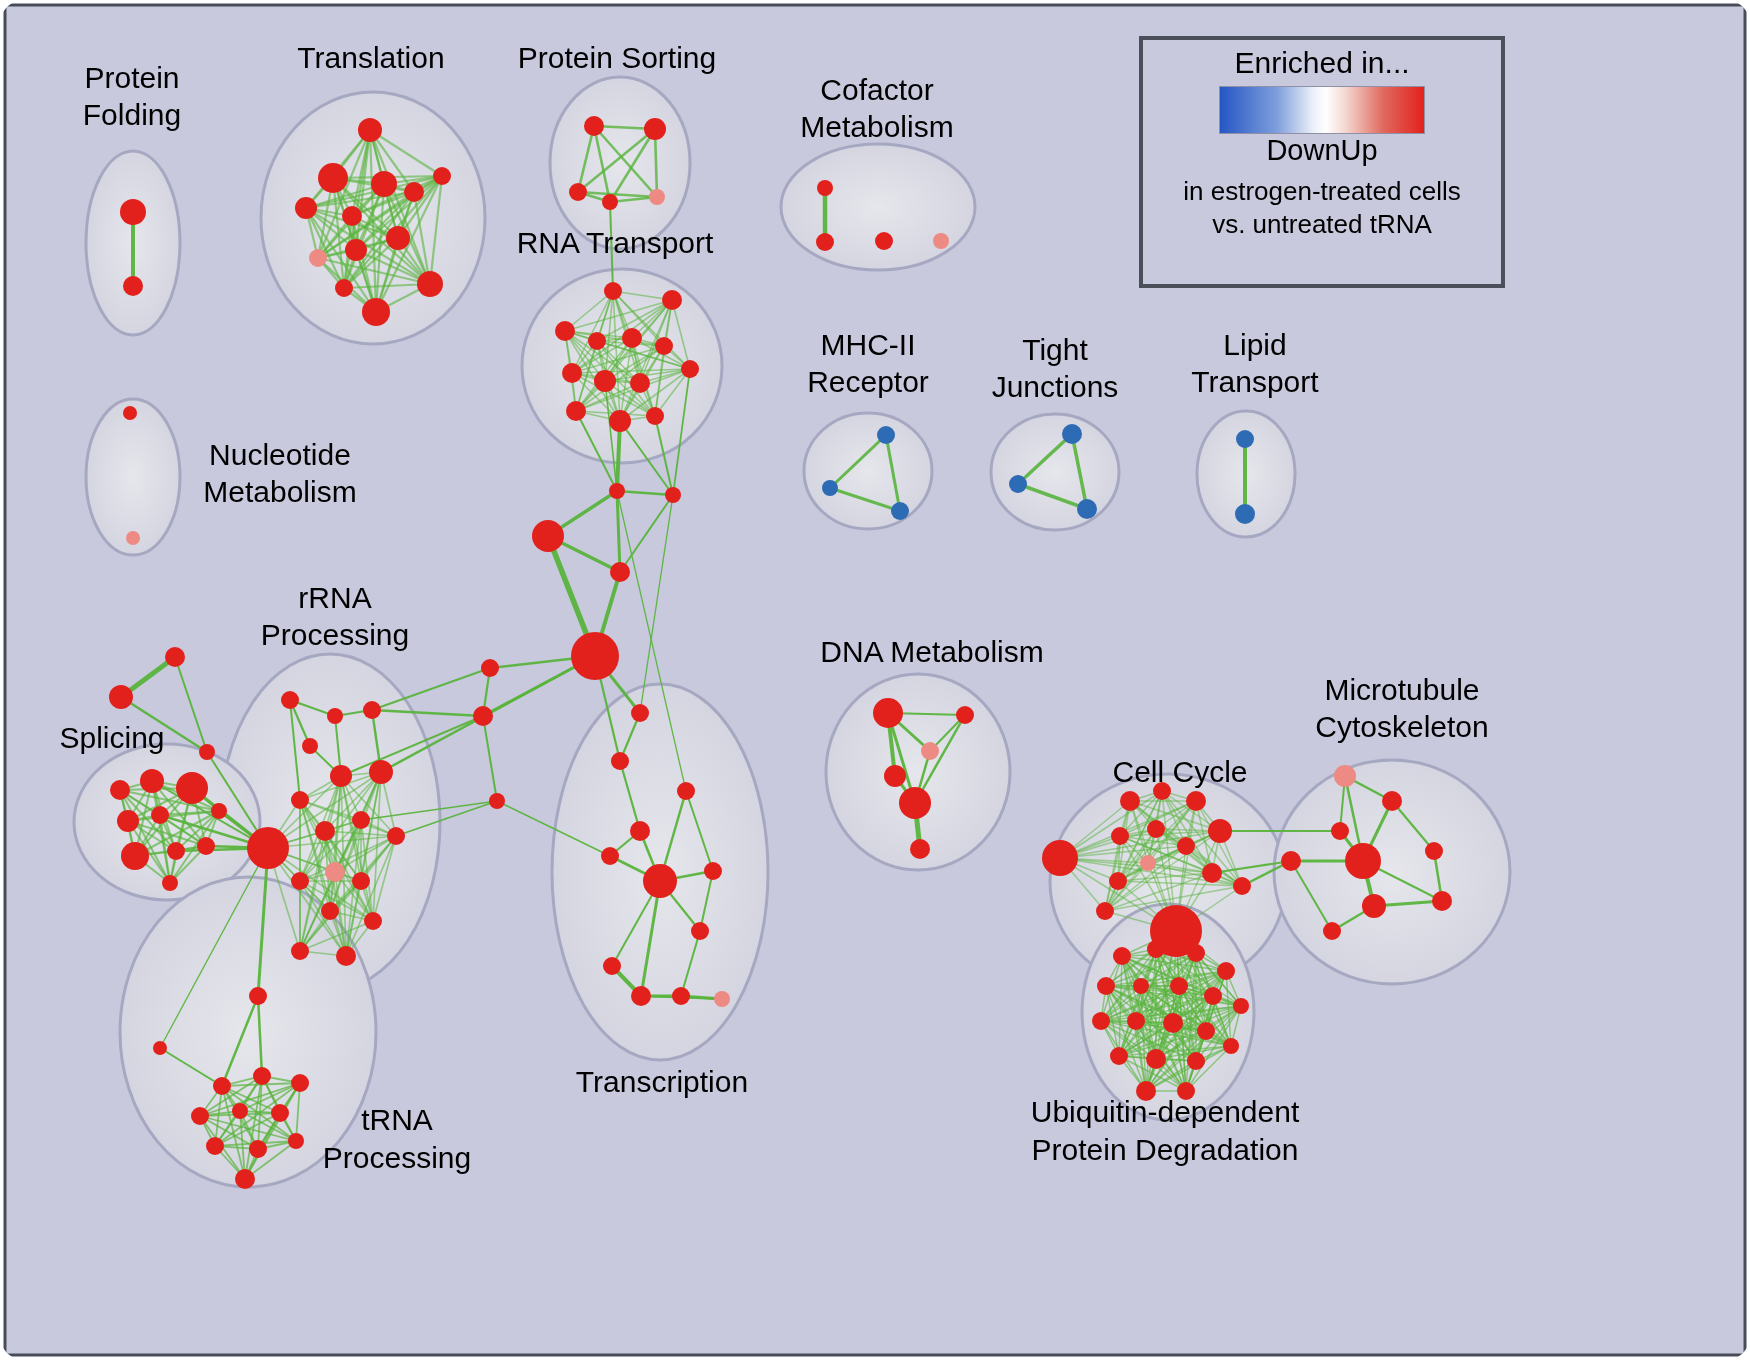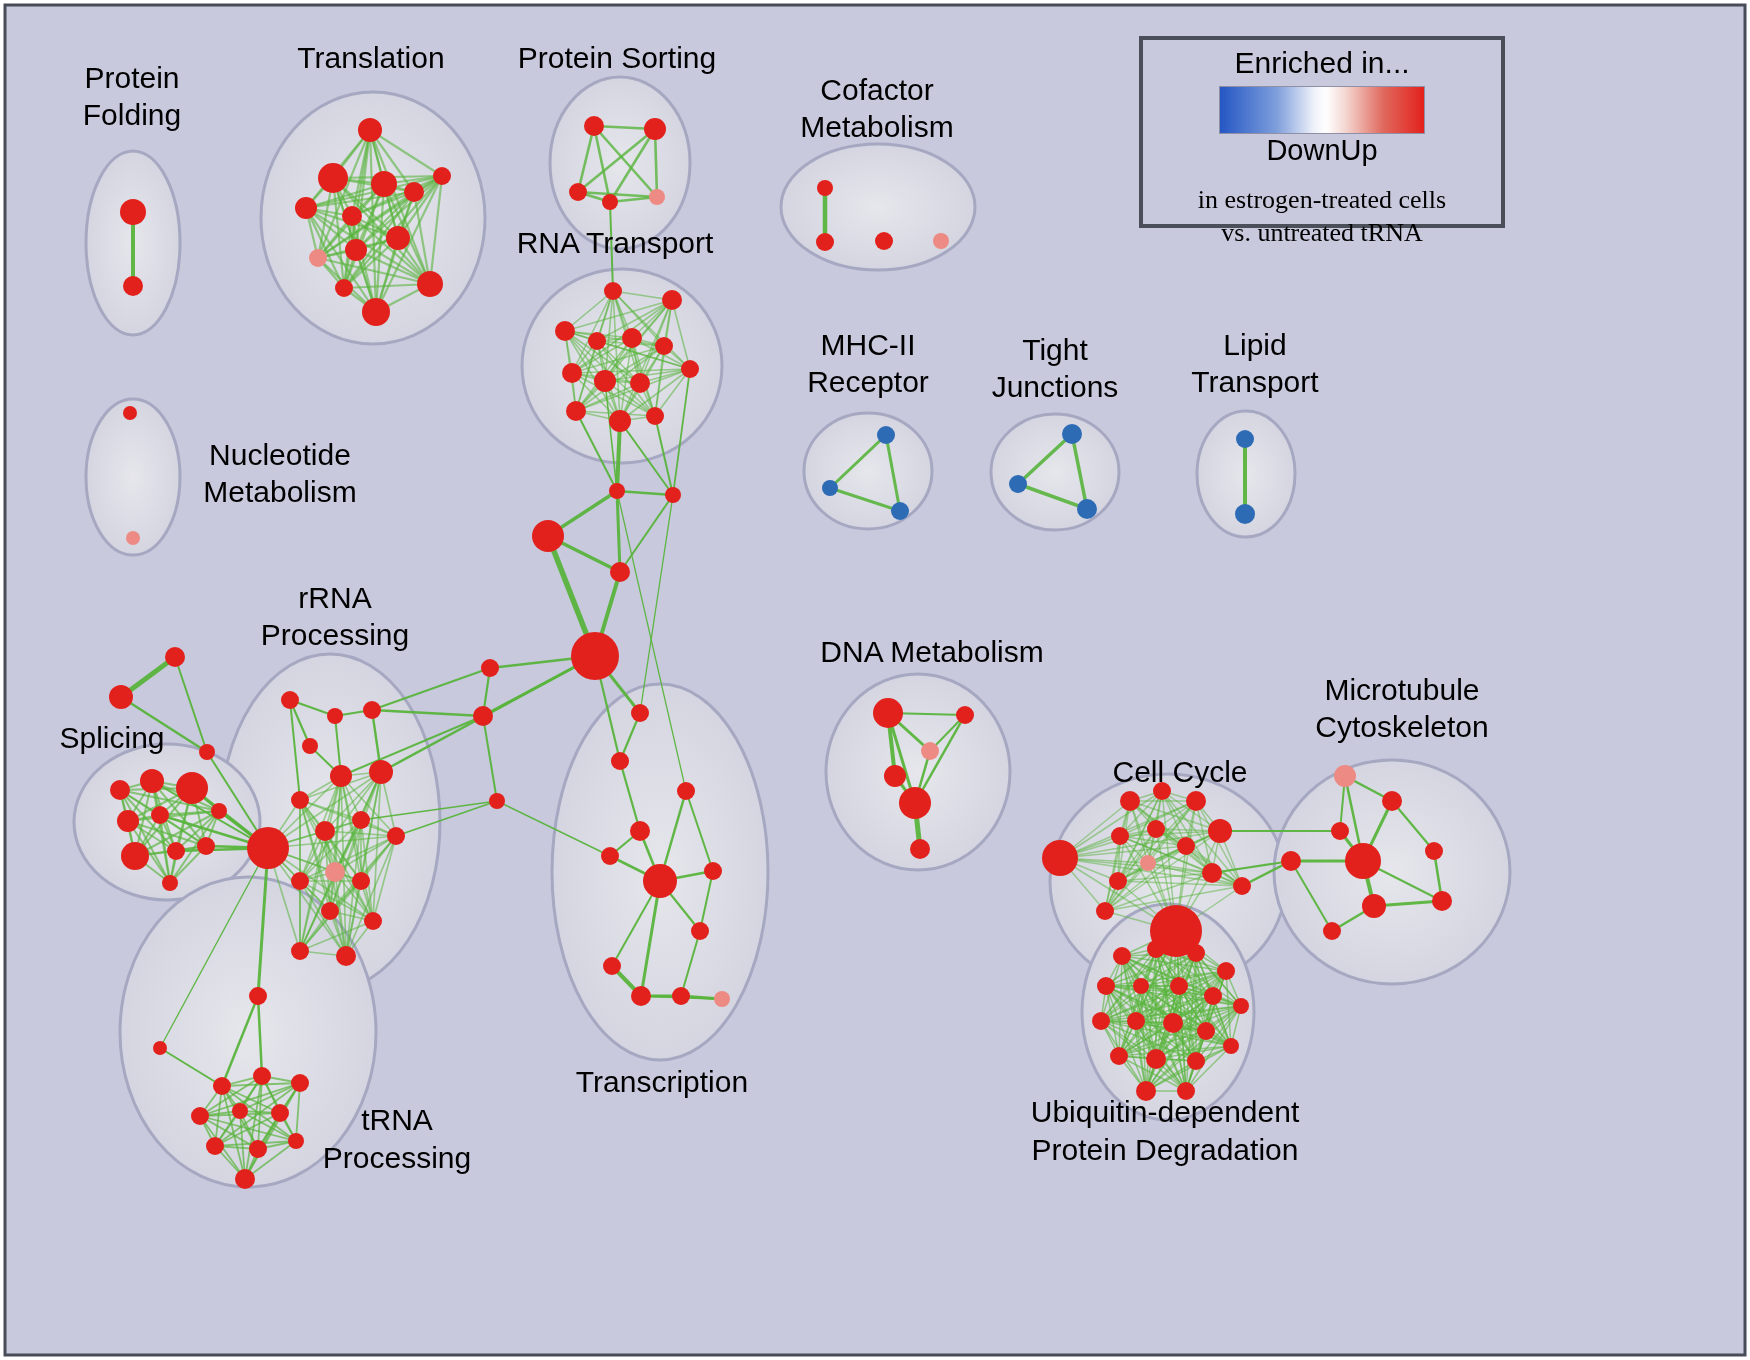--- a/index.html
+++ b/index.html
@@ -1,25 +1,25 @@
 <!DOCTYPE html>
 <html><head>
 <meta charset="utf-8">
 <style>
   html,body{margin:0;padding:0;background:#ffffff;}
-  .stage{position:relative;width:1750px;height:1360px;font-family:"Liberation Sans",sans-serif;overflow:hidden;}
+  .stage{position:relative;width:1750px;height:1360px;font-family:"Liberation Sans",sans-serif;overflow:hidden;border-radius:24px;}
   #net{position:absolute;left:0;top:0;}
   .cluster-ellipse{fill:url(#eg);stroke:#a6a8c2;stroke-width:3;}
   .cluster-label{font-size:30px;fill:#000;text-anchor:middle;font-weight:500;}
   .node{stroke:none;}
-  .legend{position:absolute;left:1139px;top:36px;width:366px;height:192px;border:4px solid #4a4f5a;box-sizing:border-box;text-align:center;color:#000;}
+  .legend{position:absolute;left:1139px;top:36px;width:366px;height:252px;border:4px solid #4a4f5a;box-sizing:border-box;text-align:center;color:#000;}
   .legend-title{font-size:30px;margin-top:6px;font-weight:500;}
   .legend-bar{width:204px;height:46px;margin:6px auto 0;border:1px solid #8f90a5;}
   .legend-updown{display:flex;justify-content:center;width:268px;margin:0 auto;font-size:29px;}
-  .legend-caption{font-size:26px;line-height:33px;margin-top:16px;font-family:Liberation Serif, serif;}
+  .legend-caption{font-size:26px;line-height:33px;margin-top:8px;}
 </style>
 </head>
 <body>
 
 <div class="stage">
 
   <svg id="net" width="1750" height="1360" viewBox="0 0 1750 1360">
     <defs>
       <radialGradient id="eg">
         <stop offset="0%" stop-color="#e6e6ec"></stop>

